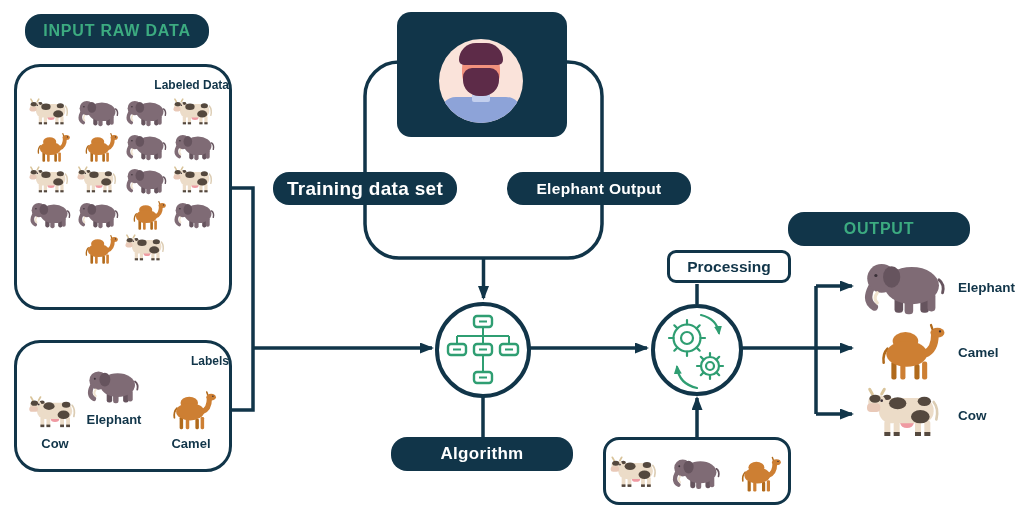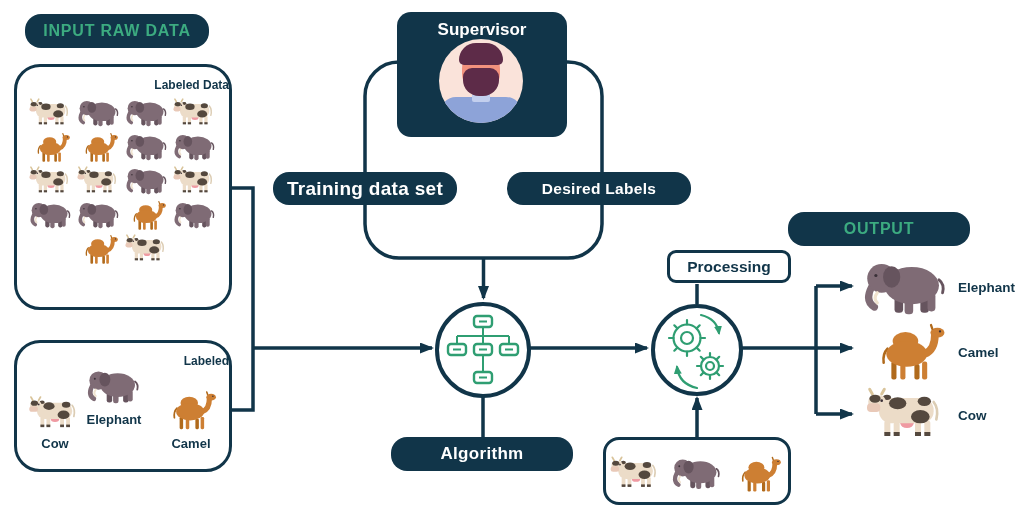--- a/index.html
+++ b/index.html
@@ -201,21 +201,21 @@
         <svg viewBox="0 0 64 50">
           <use href="#sym-camel"></use>
         </svg>
         <svg viewBox="0 0 64 42">
           <use href="#sym-cow"></use>
         </svg>
       </div>
   </div>
 
   <div class="panel" style="left:14px;top:340px;width:218px;height:132px;">
-    <div class="panel-title">Labeled</div>
+    <div class="panel-title">Labels</div>
     <div class="label-item" style="left:66px;top:22px;">
       <div><svg viewBox="0 0 64 46" style="width:62px;height:42px">
             <use href="#sym-elephant"></use>
           </svg></div>
       <div class="small-label">Elephant</div>
     </div>
     <div class="label-item" style="left:10px;top:52px;">
       <div><svg viewBox="0 0 64 42" style="width:56px;height:36px">
             <use href="#sym-cow"></use>
           </svg></div>
@@ -223,32 +223,31 @@
     </div>
     <div class="label-item" style="left:146px;top:44px;">
       <div><svg viewBox="0 0 64 50" style="width:56px;height:44px">
             <use href="#sym-camel"></use>
           </svg></div>
       <div class="small-label">Camel</div>
     </div>
   </div>
 
   <div class="abs" style="left:397px;top:12px;width:170px;height:125px;background:#113549;border-radius:14px;">
-    <div class="sup-title">Supervisor</div>
     <div class="avatar">
       <div class="av-shoulders"></div>
       <div class="av-collar"></div>
       <div class="av-face"></div>
       <div class="av-hair"></div>
       <div class="av-beard"></div>
     </div>
   </div>
 
   <div class="badge" style="left:273px;top:172px;width:184px;height:33px;font-size:19px;">Training data set</div>
-  <div class="badge" style="left:507px;top:172px;width:184px;height:33px;font-size:15.5px;">Desired Labels</div>
+  <div class="badge" style="left:507px;top:172px;width:184px;height:33px;font-size:15.5px;">Elephant Output</div>
 
   <div class="outline-badge" style="left:635px;top:250px;width:124px;height:33px;">Processing</div>
 
   <div class="badge" style="left:391px;top:437px;width:182px;height:34px;font-size:17px;">Algorithm</div>
 
   <div class="badge green" style="left:788px;top:212px;width:182px;height:34px;font-size:16px;">OUTPUT</div>
 
   <div class="panel" style="left:603px;top:437px;width:188px;height:68px;border-radius:16px;">
     <div class="test-row">
         <svg viewBox="0 0 64 42" style="width:54px;height:40px">

